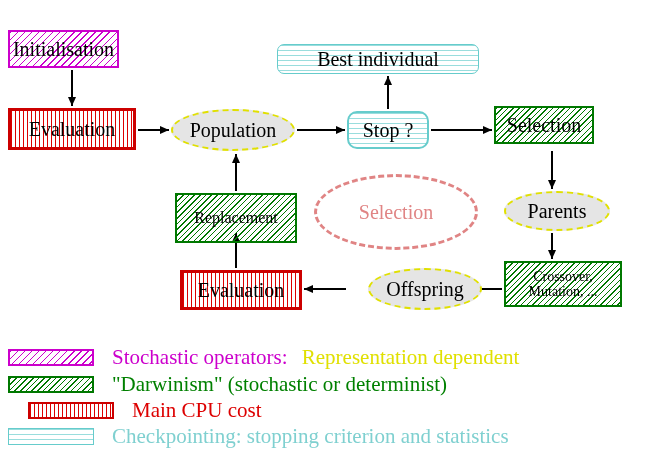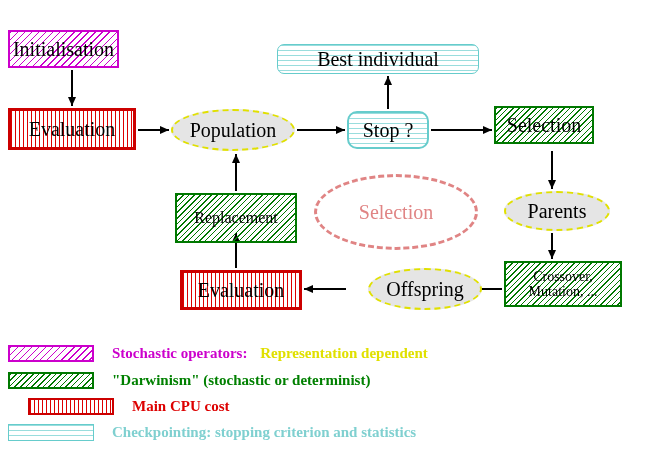--- a/index.html
+++ b/index.html
@@ -40,21 +40,21 @@
   }
   .fs20 { font-size:20px; }
   .fs16 { font-size:16px; }
   .fs14 { font-size:14px; }
   .legend-row { position:absolute; left:8px; display:flex; align-items:center; }
   .swatch { width:86px; height:17px; margin-right:18px; flex:0 0 auto; }
   .sw-magenta { border:2px solid #cc00cc; background:repeating-linear-gradient(135deg,#cc00cc 0 1px,rgba(0,0,0,0) 1px 5px); }
   .sw-green   { border:2px solid #007800; background:repeating-linear-gradient(135deg,#007800 0 1px,rgba(0,0,0,0) 1px 4px); }
   .sw-red     { border:2px solid #cc0000; background:repeating-linear-gradient(90deg,#dd0000 0 1px,rgba(0,0,0,0) 1px 4px); }
   .sw-cyan    { border:1px solid #66cccc; background:repeating-linear-gradient(180deg,#99dddd 0 1px,rgba(0,0,0,0) 1px 5px); }
-  .legend-text { font-weight:bold; font-size:15px; white-space:nowrap; }
+  .legend-text { font-weight:normal; font-size:21px; white-space:nowrap; }
   .legend-text .part2 { margin-left:9px; }
   .two-line span { display:block; }
 </style>
 </head>
 <body>
 
 <div class="stage">
 
   <svg class="arrows" width="670" height="465" viewBox="0 0 670 465">
     <defs>

